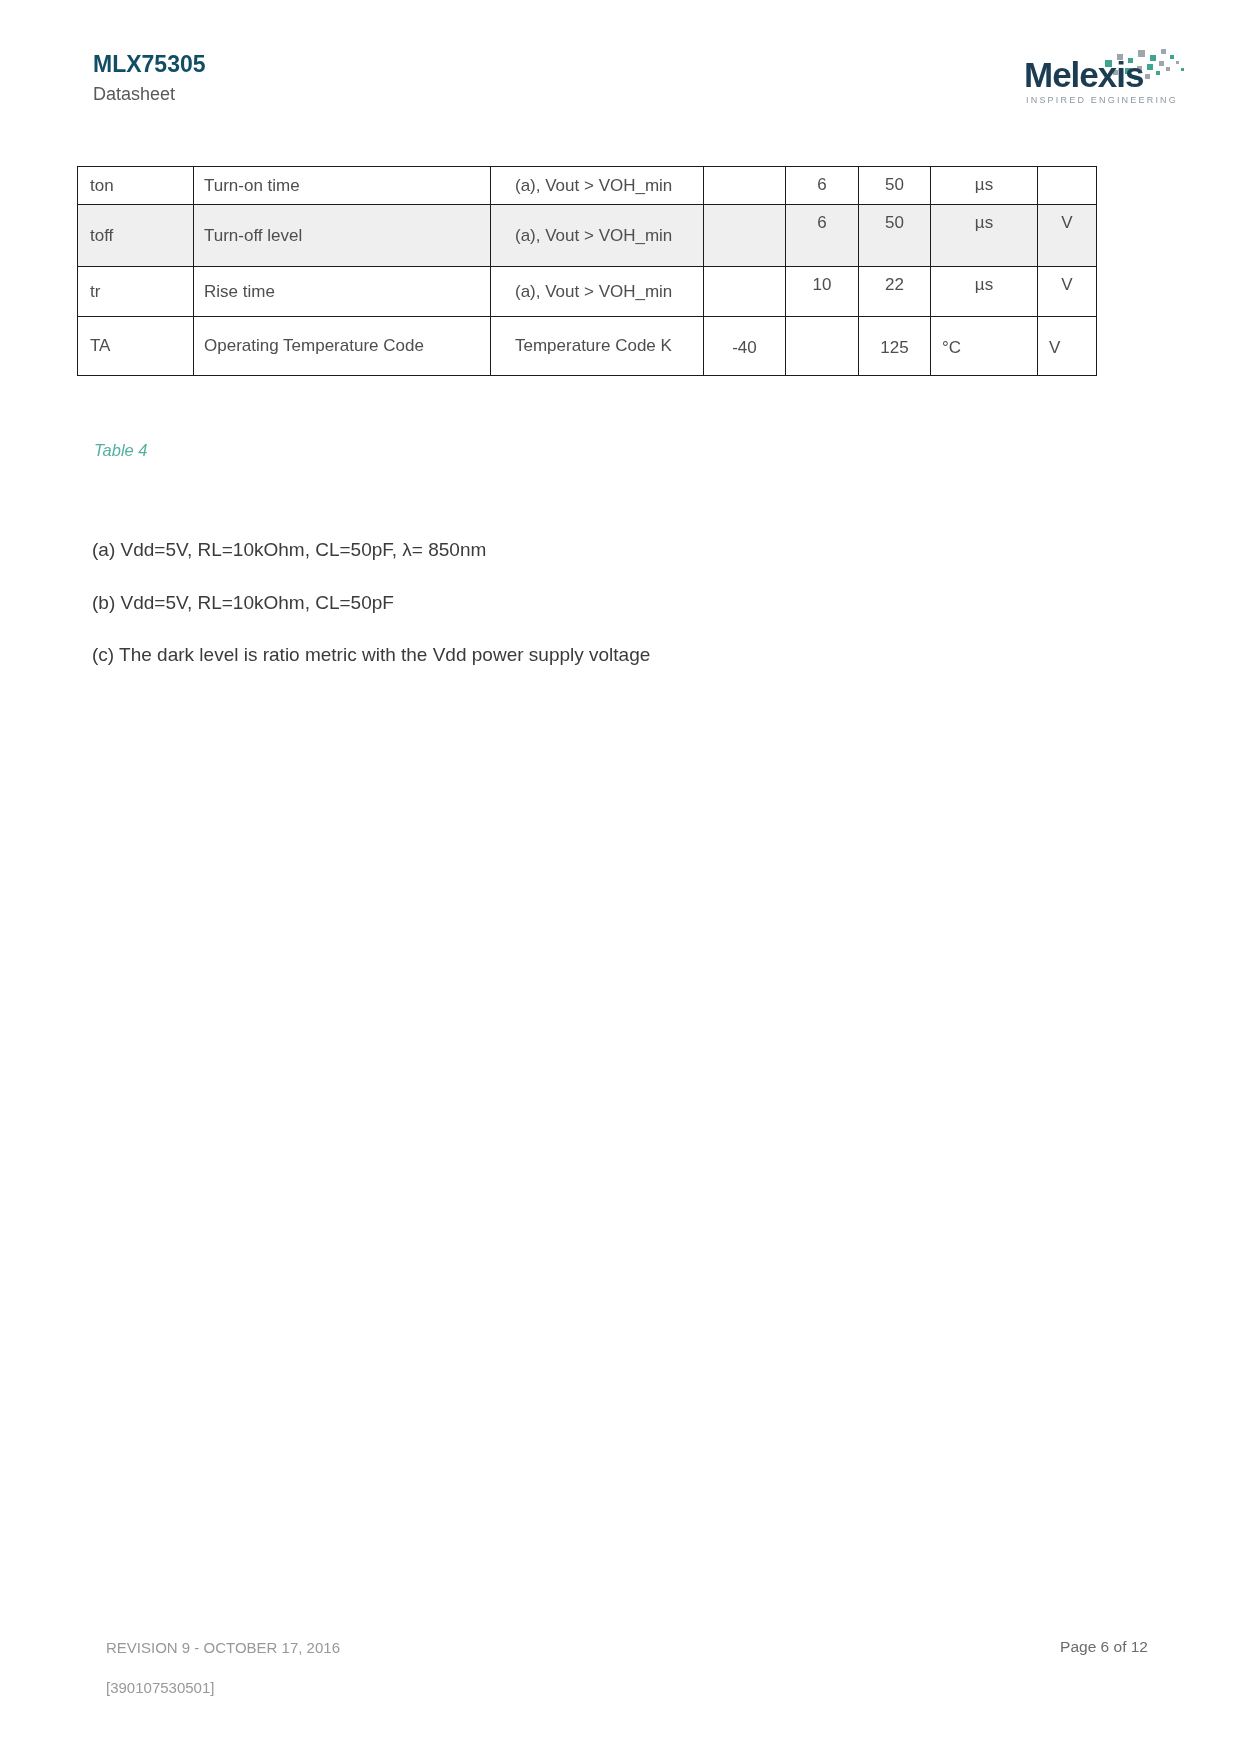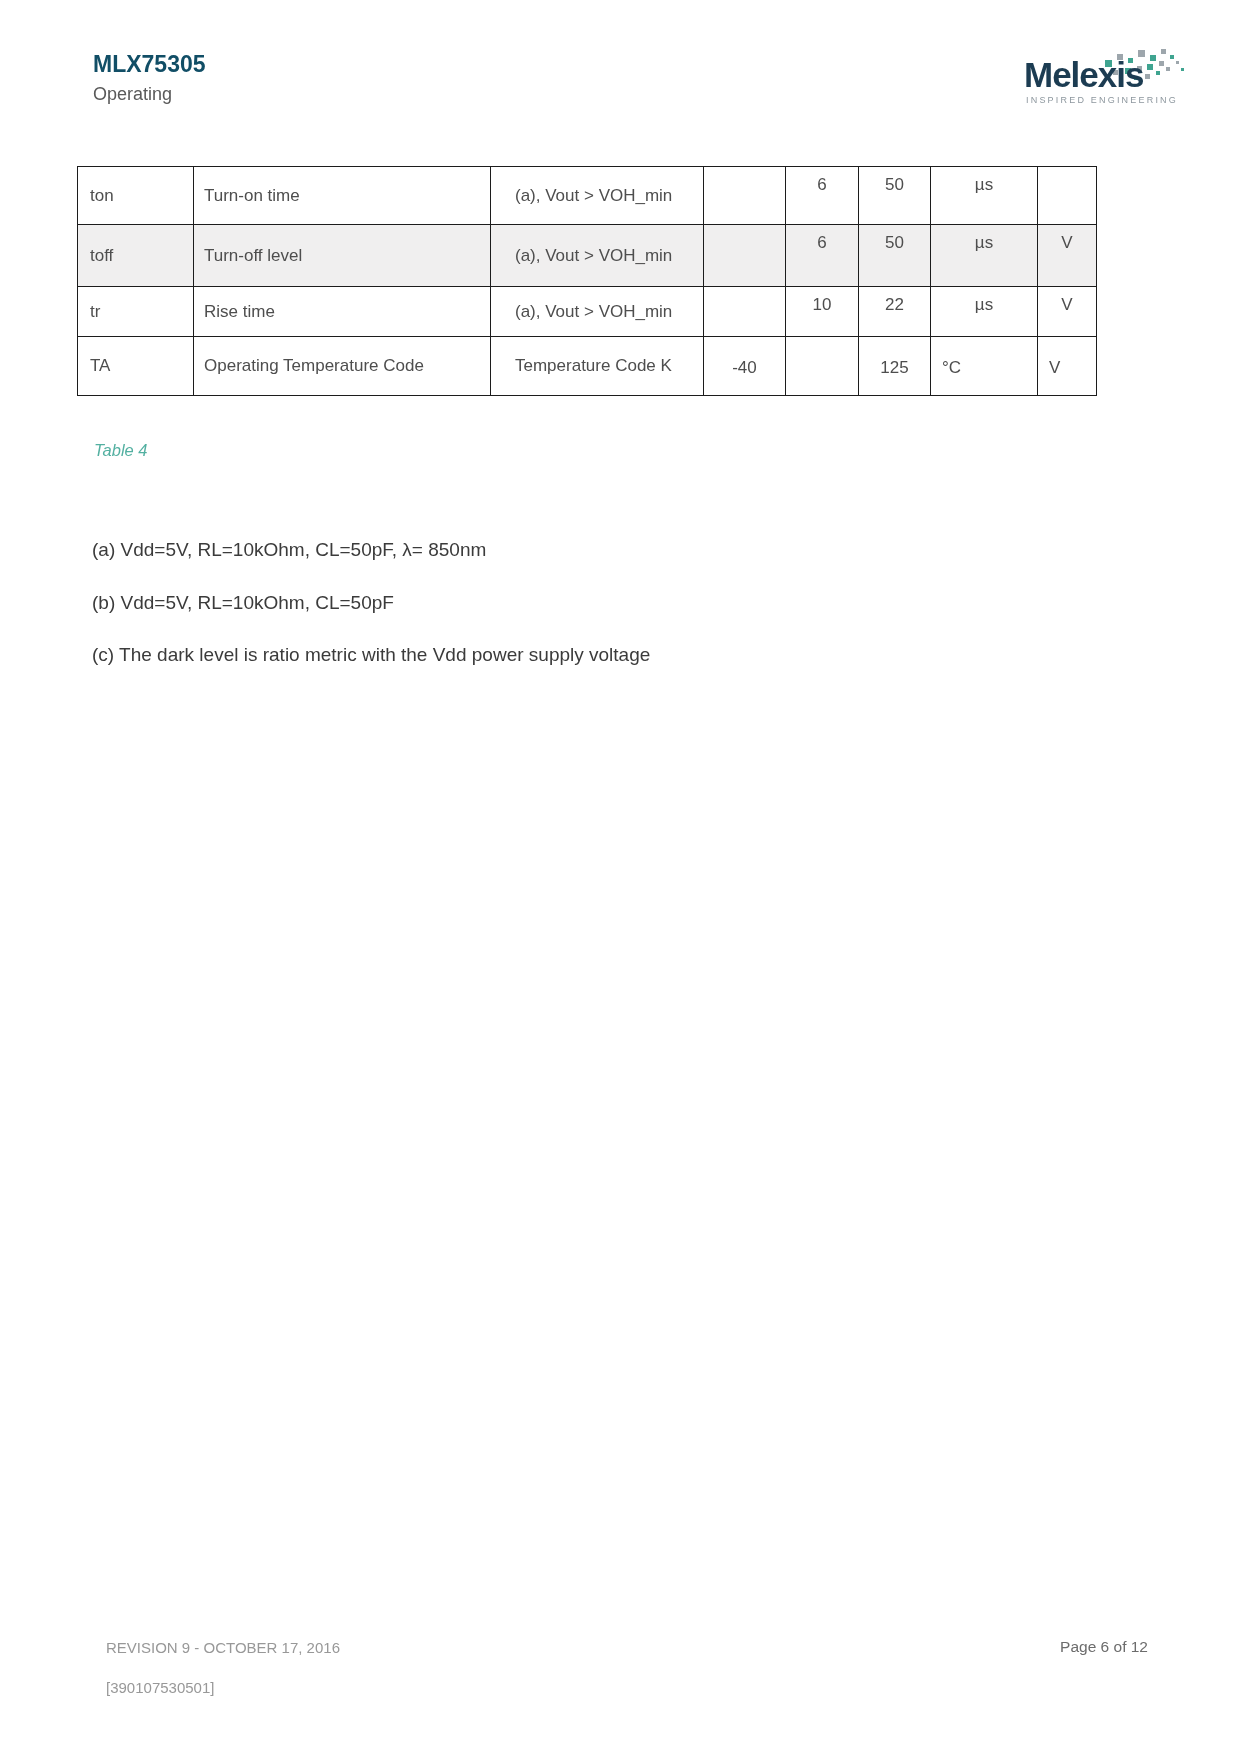--- a/index.html
+++ b/index.html
@@ -60,21 +60,21 @@
   .footer-id   { position:absolute; left:106px; top:1679px; font-size:15px; color:#989898; }
   .footer-page { position:absolute; right:93px; top:1638px; font-size:15.5px; color:#6C6C6C; }
 </style>
 </head>
 <body>
 
 <div class="page">
 
   <div class="title-block">
     <div class="doc-title">MLX75305</div>
-    <div class="doc-subtitle">Operating</div>
+    <div class="doc-subtitle">Datasheet</div>
   </div>
 
   <div class="logo">
     <span class="dots">
       <span class="dot t" style="left:95px;  top:22px; width:7px; height:7px;"></span>
       <span class="dot g" style="left:107px; top:16px; width:6px; height:6px;"></span>
       <span class="dot t" style="left:118px; top:20px; width:5px; height:5px;"></span>
       <span class="dot g" style="left:128px; top:12px; width:7px; height:7px;"></span>
       <span class="dot t" style="left:140px; top:17px; width:6px; height:6px;"></span>
       <span class="dot g" style="left:151px; top:11px; width:5px; height:5px;"></span>
@@ -100,21 +100,21 @@
       <col style="width:116px">
         <col style="width:297px">
         <col style="width:213px">
       <col style="width:82px">
         <col style="width:73px">
         <col style="width:72px">
       <col style="width:107px">
         <col style="width:59px">
     </colgroup>
     <tbody>
-      <tr style="height:58px;">
+      <tr style="height:38px;">
         <td class="sym">ton</td>
         <td class="desc">Turn-on time</td>
         <td class="cond">(a), Vout &gt; VOH_min</td>
         <td class="val"></td>
         <td class="val">6</td>
         <td class="val">50</td>
         <td class="val">µs</td>
         <td class="val"></td>
       </tr>
       <tr class="alt" style="height:62px;">

